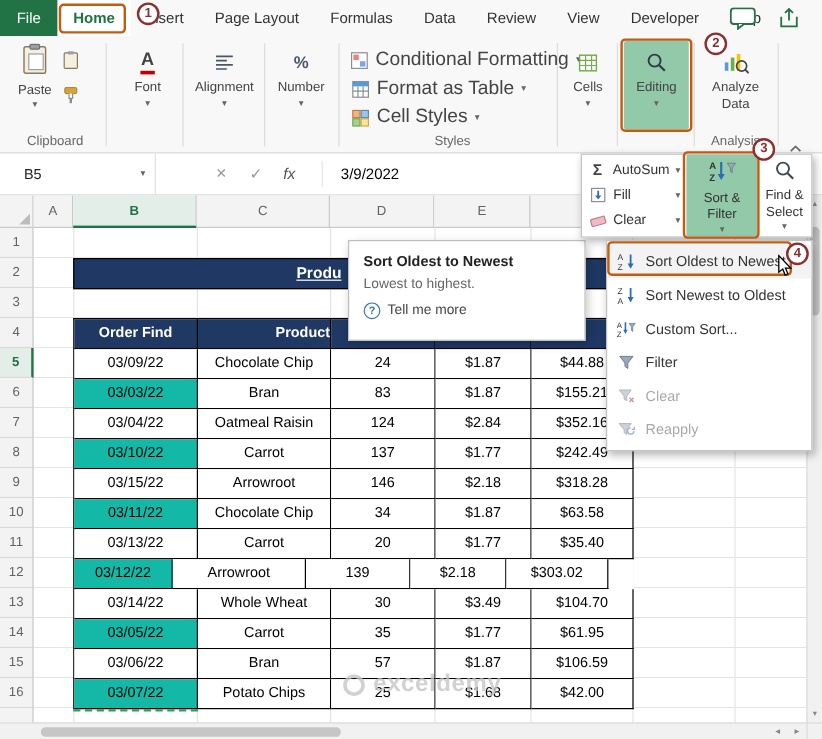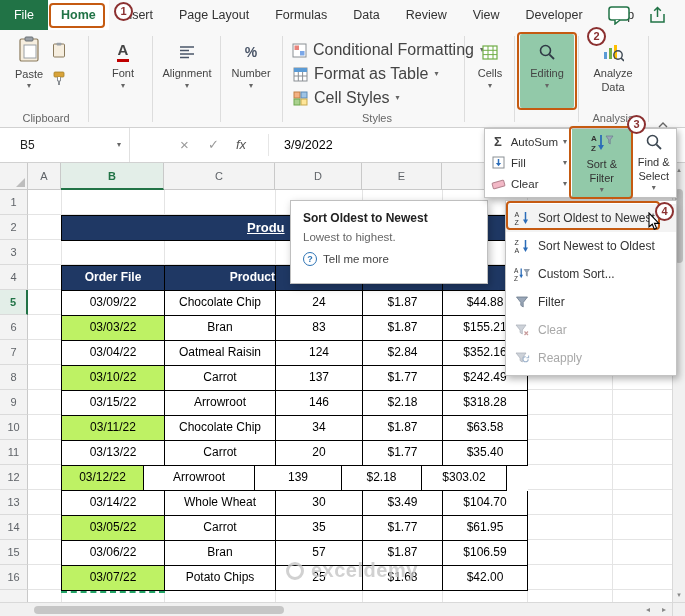--- a/index.html
+++ b/index.html
@@ -56,21 +56,21 @@
 .row-h.sel{background:#E3EEE8;color:#217346;border-right:2px solid #217346;font-weight:bold}
 .rowh-filler{position:absolute;left:0;top:427px;width:28px;height:12px;background:#F3F3F3;border-right:1px solid #C9C9C9}
 .gridlines{position:absolute;left:28px;top:27px;width:644px;height:412px;background-image:repeating-linear-gradient(to bottom,transparent 0,transparent 24px,#E4E4E4 24px,#E4E4E4 25px)}
 .vline{position:absolute;top:0;width:1px;height:412px;background:#E4E4E4}
 .sheet-title{position:absolute;left:61px;top:52px;width:468px;height:26px;background:#1F3864;border:1px solid #000;z-index:2}
 .title-text{position:absolute;left:185px;top:4px;color:#fff;font-weight:bold;font-size:13px;text-decoration:underline}
 .xl-table{position:absolute;left:61px;top:102px;border-left:1px solid #000;border-top:1px solid #000;z-index:2;background:#fff}
 .t-row{display:flex}
 .t-cell{height:25px;border-right:1px solid #000;border-bottom:1px solid #000;font-size:12px;color:#000;text-align:center;line-height:23px;background:#fff;overflow:hidden;white-space:nowrap}
 .t-head .t-cell{background:#1F3864;color:#fff;font-weight:bold}
-.t-cell.alt{background:#bef264}
+.t-cell.alt{background:#14b8a6}
 .watermark{position:absolute;left:286px;top:396px;display:flex;align-items:center;gap:7px;opacity:.8;z-index:3}
 .wm-circle{width:18px;height:18px;border:3px solid #C6C6C6;border-radius:50%}
 .wm-text{font-size:20px;font-weight:bold;color:#C6C6C6;letter-spacing:.5px}
 .marquee{position:absolute;left:61px;top:428px;width:104px;height:3px;border-top:2px dashed #21A366;z-index:4}
 .vscroll{position:absolute;left:672px;top:0;width:13px;height:439px;background:#F1F1F1;border-left:1px solid #D9D9D9}
 .vthumb{position:absolute;left:2px;top:26px;width:8px;height:74px;background:#C6C6C6;border-radius:4px}
 .scroll-arr{position:absolute;left:0;width:12px;text-align:center;font-size:7px;color:#888}
 .hscroll{position:absolute;left:0;top:439px;width:672px;height:14px;background:#F1F1F1;border-top:1px solid #D9D9D9}
 .hthumb{position:absolute;left:34px;top:3px;width:250px;height:8px;background:#C6C6C6;border-radius:4px}
 .harr{position:absolute;top:0;font-size:8px;color:#888;line-height:14px}
@@ -304,21 +304,21 @@
         <div class="vline" style="left: 414px;"></div>
         <div class="vline" style="left: 499px;"></div>
         <div class="vline" style="left: 584px;"></div>
       </div>
 
     <div class="sheet-title">
       <span class="title-text">Produ</span>
     </div>
     <div class="xl-table" id="xl-table">
         <div class="t-row t-head">
-          <div class="t-cell" style="width: 103px;">Order File</div>
+          <div class="t-cell" style="width: 103px;">Order Find</div>
           <div class="t-cell" style="width: 111px; text-align: right;">Product</div>
           <div class="t-cell" style="width: 87px;"></div>
           <div class="t-cell" style="width: 80px;"></div>
           <div class="t-cell" style="width: 85px;"></div>
         </div>
         <div class="t-row">
           <div class="t-cell" style="width: 103px;">03/09/22</div>
           <div class="t-cell" style="width: 111px;">Chocolate Chip</div>
           <div class="t-cell" style="width: 87px;">24</div>
           <div class="t-cell" style="width: 80px;">$1.87</div>

